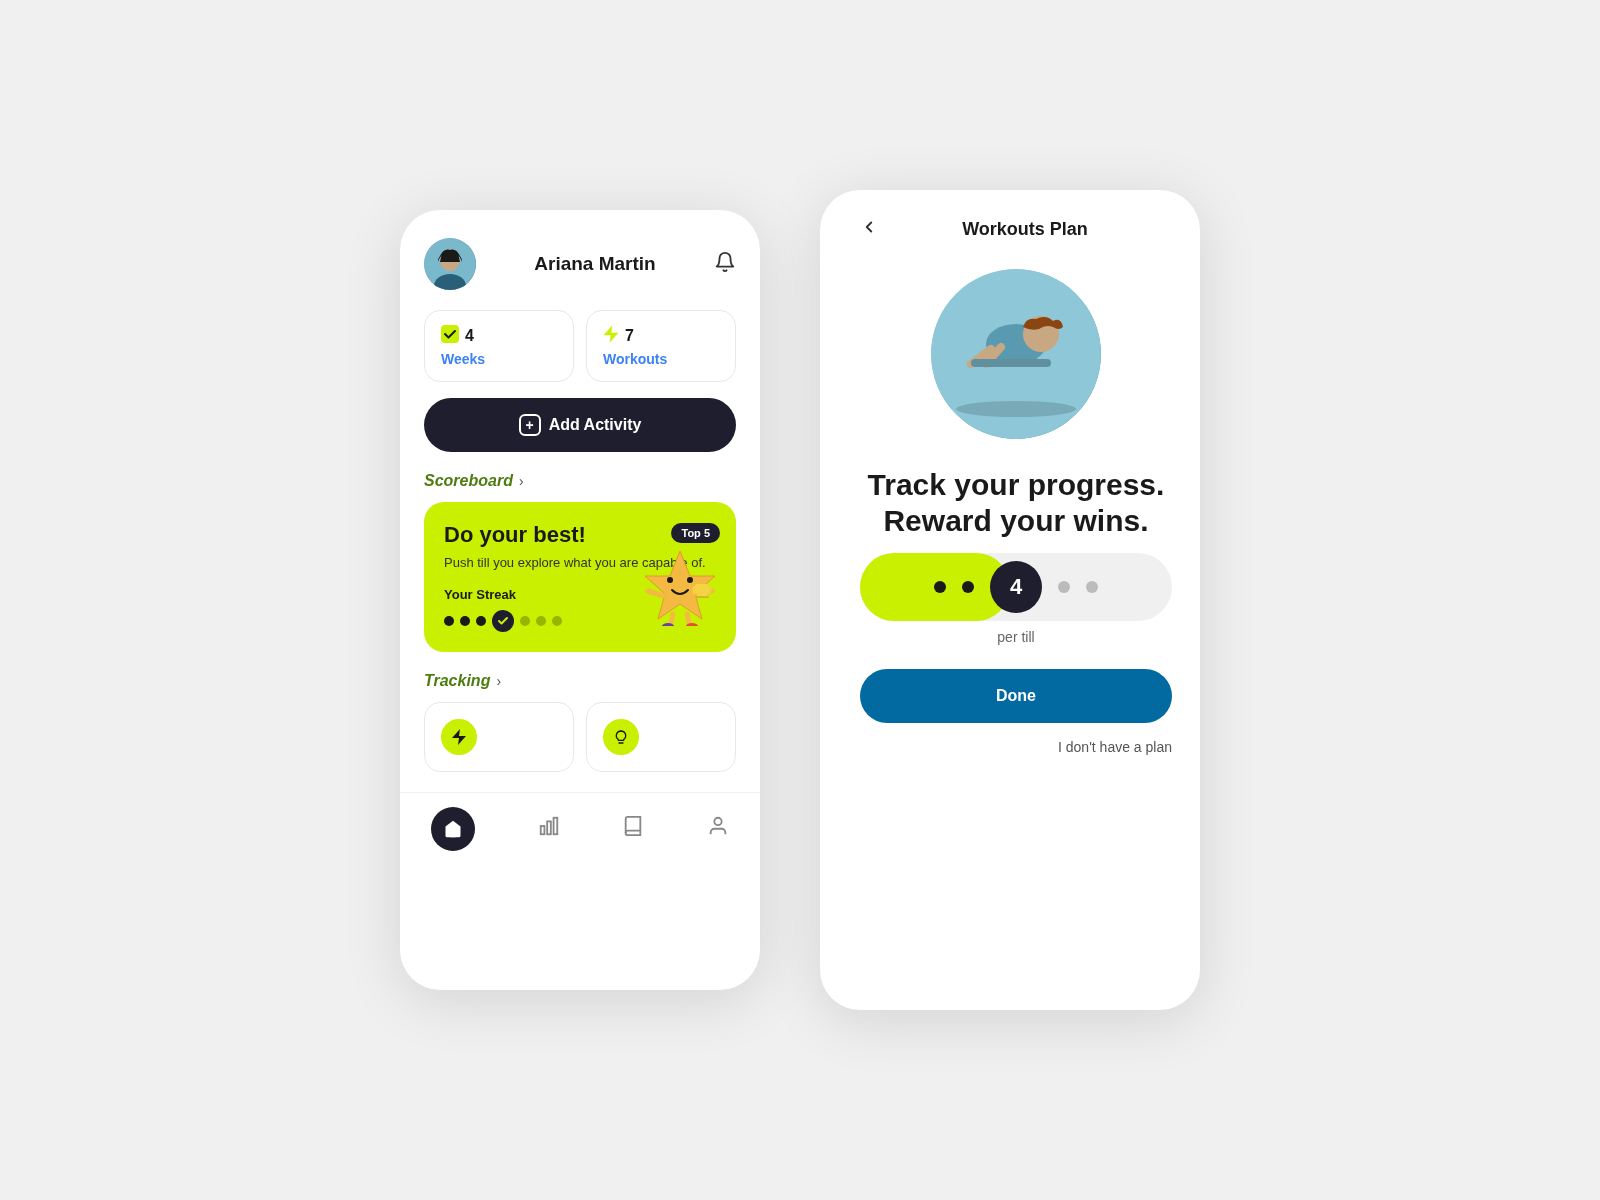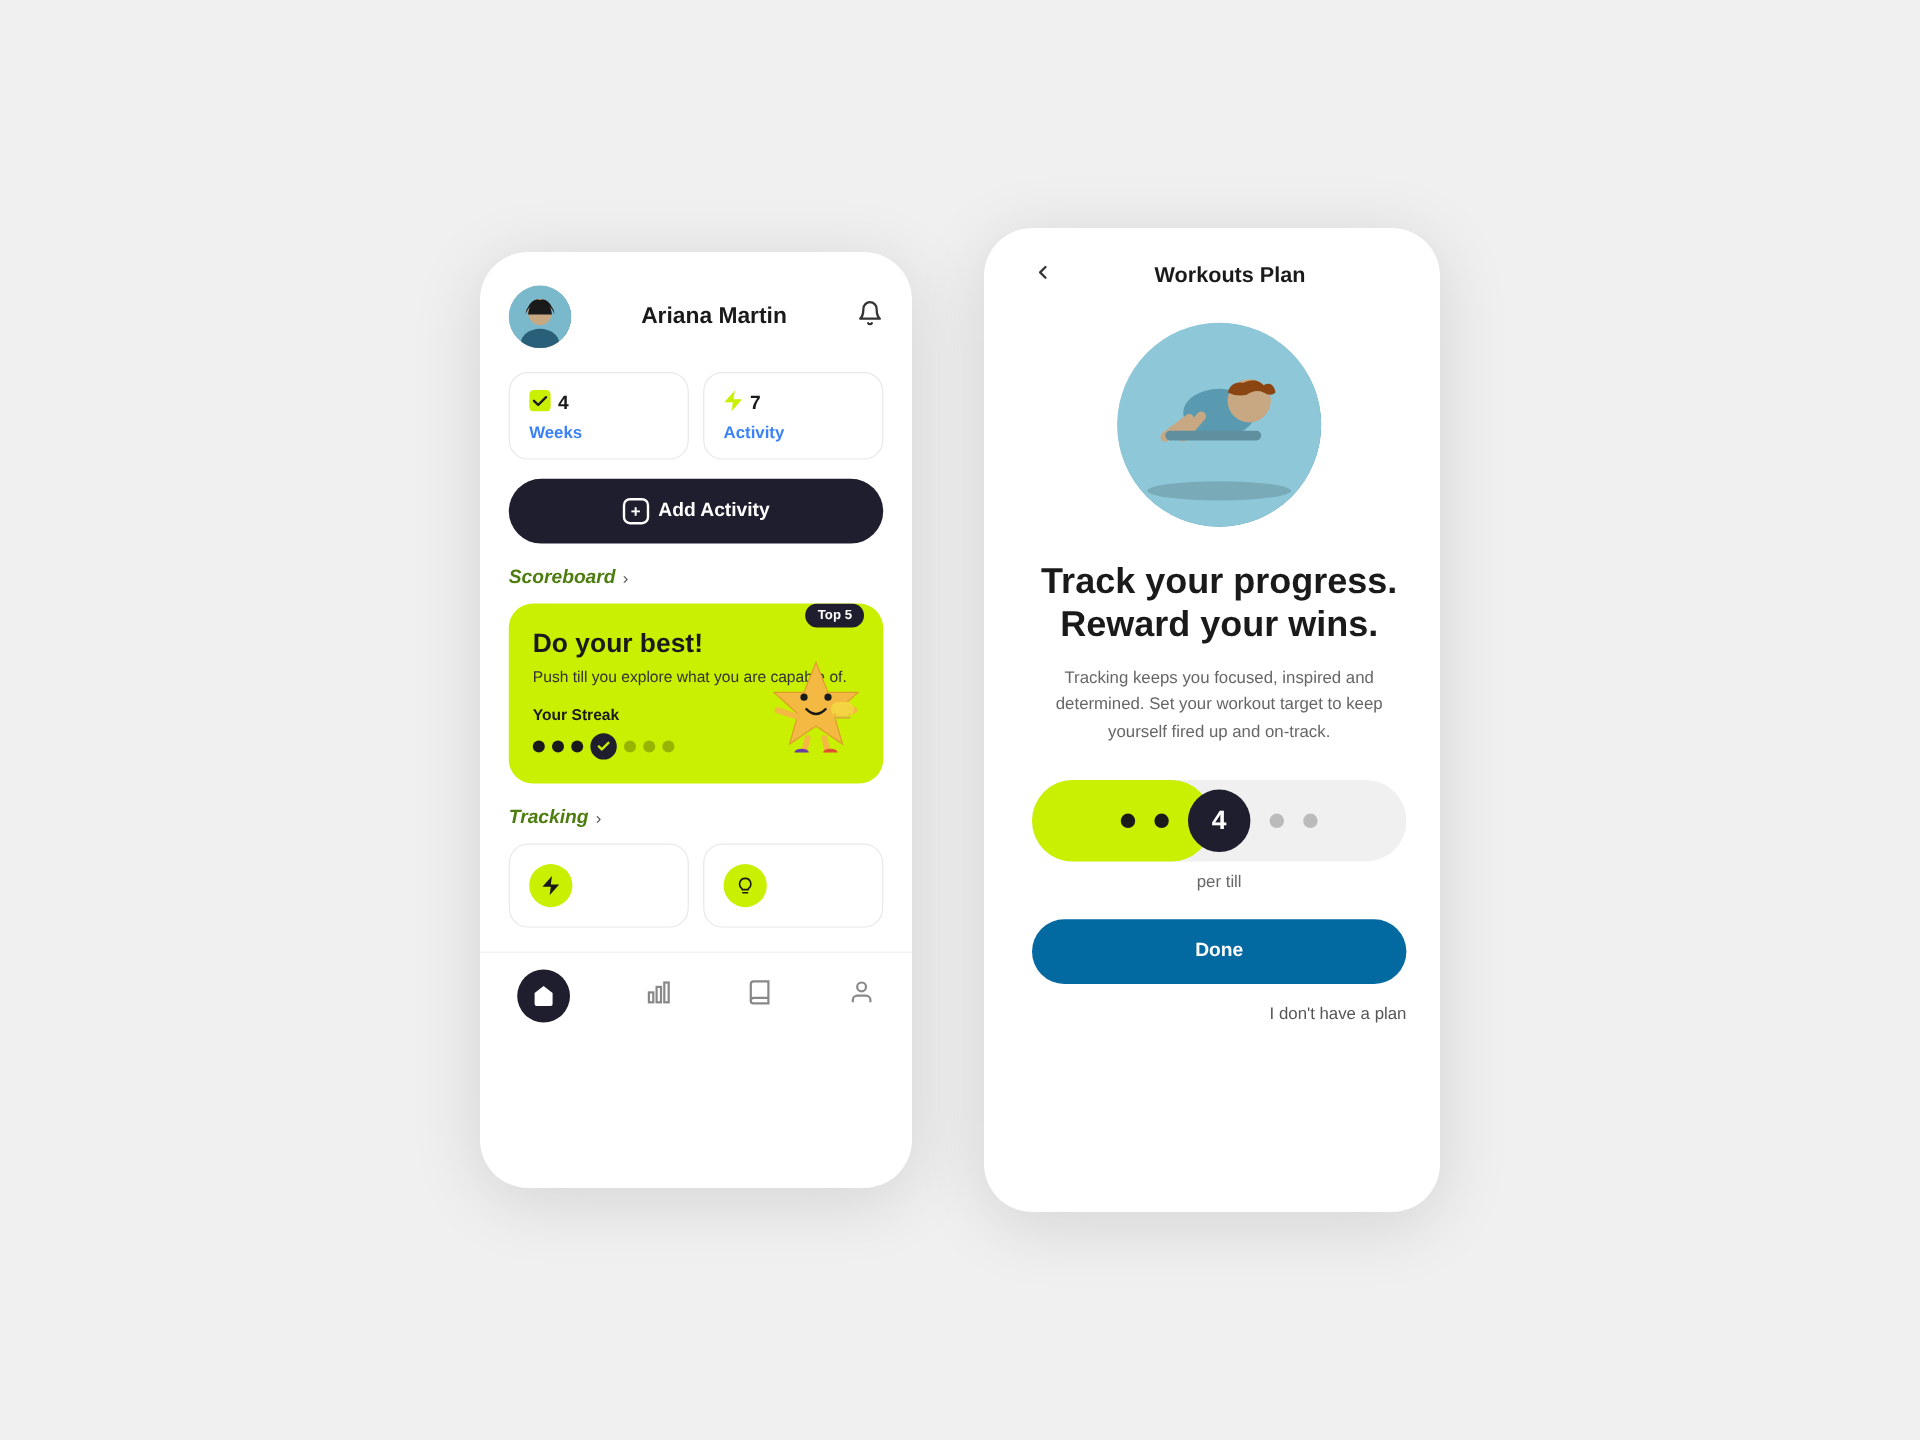--- a/index.html
+++ b/index.html
@@ -150,21 +150,21 @@
     .scoreboard-card {
       background: #c8f000;
       border-radius: 20px;
       padding: 20px;
       margin-bottom: 20px;
       position: relative;
       overflow: hidden;
     }
     .top5-badge {
       position: absolute;
-      top: 0;
+      top: 21px;
       right: 16px;
       background: #1e1e2e;
       color: #fff;
       font-size: 11px;
       font-weight: 700;
       border-radius: 20px;
       padding: 4px 10px;
     }
     .scoreboard-title {
       font-size: 22px;
@@ -462,21 +462,21 @@
       </div>
       <div class="stat-card">
         <div class="stat-top">
           <span class="stat-icon-green">
             <svg width="16" height="18" viewBox="0 0 16 18" fill="none">
               <path d="M9 1L1 10h7l-1 7 8-9H8L9 1z" fill="#c8f000" stroke="#c8f000" stroke-width="0.5"></path>
             </svg>
           </span>
           <span class="stat-number">7</span>
         </div>
-        <span class="stat-label">Activity</span>
+        <span class="stat-label">Workouts</span>
       </div>
     </div>
 
     <button class="add-activity-btn">
       <span class="plus-box">+</span>
       <span>Add Activity</span>
     </button>
 
     <div class="section-header">
       <span class="section-title">Scoreboard</span>
@@ -616,21 +616,20 @@
         <rect x="40" y="90" width="80" height="8" rx="4" fill="#6090a0"></rect>
 
         <ellipse cx="85" cy="140" rx="60" ry="8" fill="rgba(0,0,0,0.15)"></ellipse>
       </svg>
     </div>
 
     
     <div class="workout-main-title">Track your progress. Reward your wins.</div>
 
     
-    <div class="workout-sub">Tracking keeps you focused, inspired and determined. Set your workout target to keep yourself fired up and on-track.</div>
 
     
     <div class="stepper-container">
       <div class="stepper-green-left"></div>
       <span class="stepper-dot"></span>
       <span class="stepper-dot"></span>
       <div class="stepper-number">4</div>
       <span class="stepper-dot-grey"></span>
       <span class="stepper-dot-grey"></span>
     </div>

